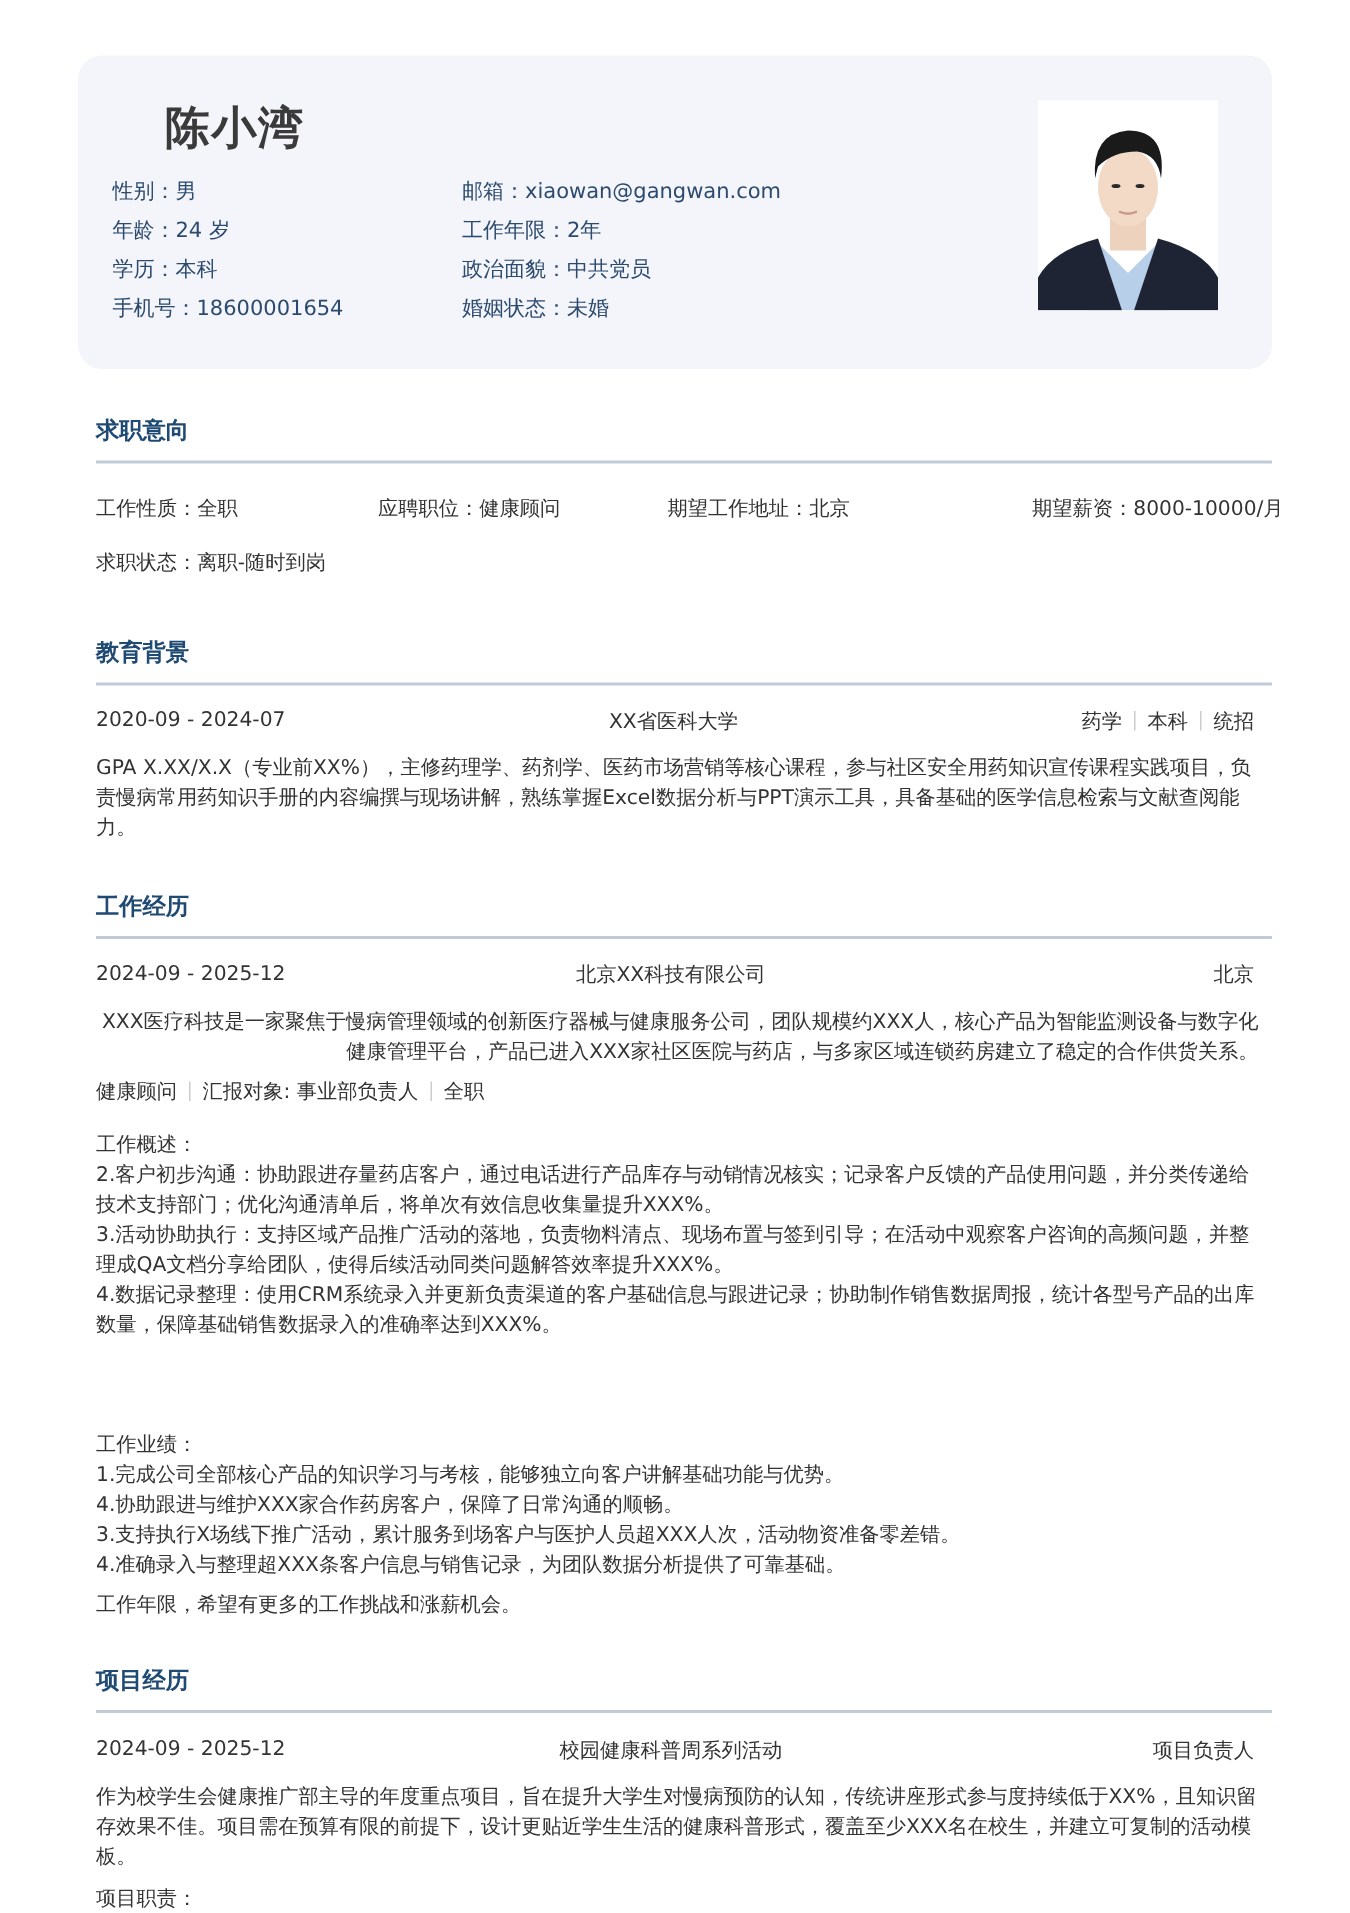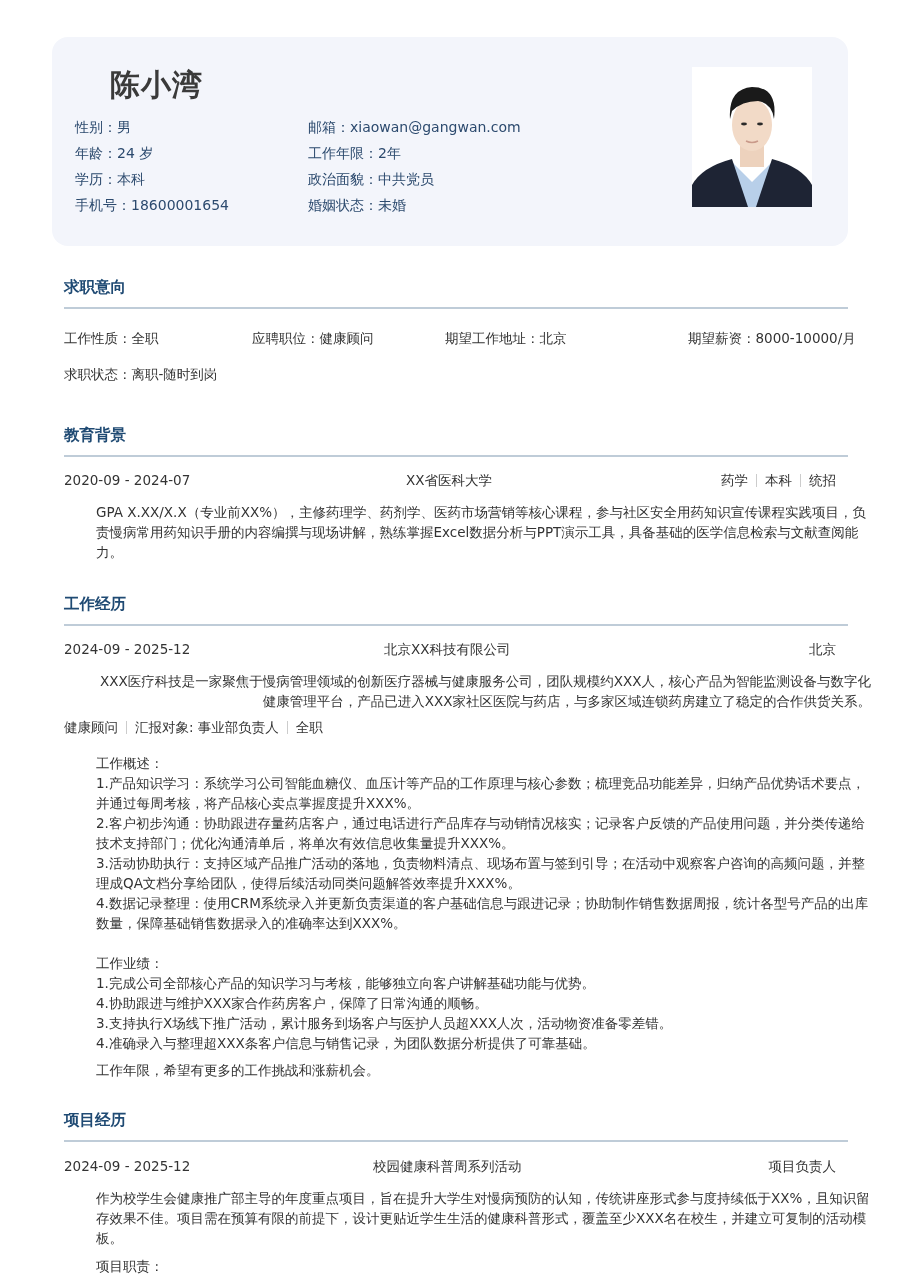--- a/index.html
+++ b/index.html
@@ -19,21 +19,21 @@
     position: absolute; left: 640px; top: 30px; width: 120px; height: 140px;
     background: #ffffff; overflow: hidden;
   }
 
   .section { position: absolute; left: 64px; width: 784px; }
   .sec-title { font-size: 15.5px; font-weight: bold; color: #1f4a73; height: 22px; }
   .sec-rule { position: absolute; left: 0; width: 784px; height: 2px; background: #bfccd8; }
 
   .row { position: absolute; left: 0; width: 772px; font-size: 13.5px; color: #333; white-space: nowrap; }
   .abs { position: absolute; white-space: nowrap; }
-  .para { position: absolute; left: 0; width: 775px; font-size: 13.5px; line-height: 20px; color: #333; margin-left: 32px; }
+  .para { position: absolute; left: 0; width: 775px; font-size: 13.5px; line-height: 20px; color: #333; }
   .tags .sep { display: inline-block; width: 1px; height: 13px; background: #cccccc; margin: 0 8px; vertical-align: -2px; }
 </style>
 </head>
 <body>
 
 <div class="page">
 
   <div class="header-card">
     <div class="name">陈小湾</div>
 
@@ -128,21 +128,20 @@
       <span class="abs" style="left:0;">2024-09 - 2025-12</span>
       <span class="abs" style="left:320px;">北京XX科技有限公司</span>
       <span class="abs" style="right:0;">北京</span>
     </div>
     <div class="para" style="top:77px;text-align:right;">XXX医疗科技是一家聚焦于慢病管理领域的创新医疗器械与健康服务公司，团队规模约XXX人，核心产品为智能监测设备与数字化健康管理平台，产品已进入XXX家社区医院与药店，与多家区域连锁药房建立了稳定的合作供货关系。</div>
     <div class="abs tags" style="left:0; top:125px;">
       <span>健康顾问</span><span class="sep"></span><span>汇报对象: 事业部负责人</span><span class="sep"></span><span>全职</span>
     </div>
     <div class="para" style="top:159px;">
       <div>工作概述：</div>
-      <div>1.产品知识学习：系统学习公司智能血糖仪、血压计等产品的工作原理与核心参数；梳理竞品功能差异，归纳产品优势话术要点，并通过每周考核，将产品核心卖点掌握度提升XXX%。</div>
       <div>2.客户初步沟通：协助跟进存量药店客户，通过电话进行产品库存与动销情况核实；记录客户反馈的产品使用问题，并分类传递给技术支持部门；优化沟通清单后，将单次有效信息收集量提升XXX%。</div>
       <div>3.活动协助执行：支持区域产品推广活动的落地，负责物料清点、现场布置与签到引导；在活动中观察客户咨询的高频问题，并整理成QA文档分享给团队，使得后续活动同类问题解答效率提升XXX%。</div>
       <div>4.数据记录整理：使用CRM系统录入并更新负责渠道的客户基础信息与跟进记录；协助制作销售数据周报，统计各型号产品的出库数量，保障基础销售数据录入的准确率达到XXX%。</div>
     </div>
     <div class="para" style="top:359px;">
       <div>工作业绩：</div>
       <div>1.完成公司全部核心产品的知识学习与考核，能够独立向客户讲解基础功能与优势。</div>
       <div>4.协助跟进与维护XXX家合作药房客户，保障了日常沟通的顺畅。</div>
       <div>3.支持执行X场线下推广活动，累计服务到场客户与医护人员超XXX人次，活动物资准备零差错。</div>
       <div>4.准确录入与整理超XXX条客户信息与销售记录，为团队数据分析提供了可靠基础。</div>

